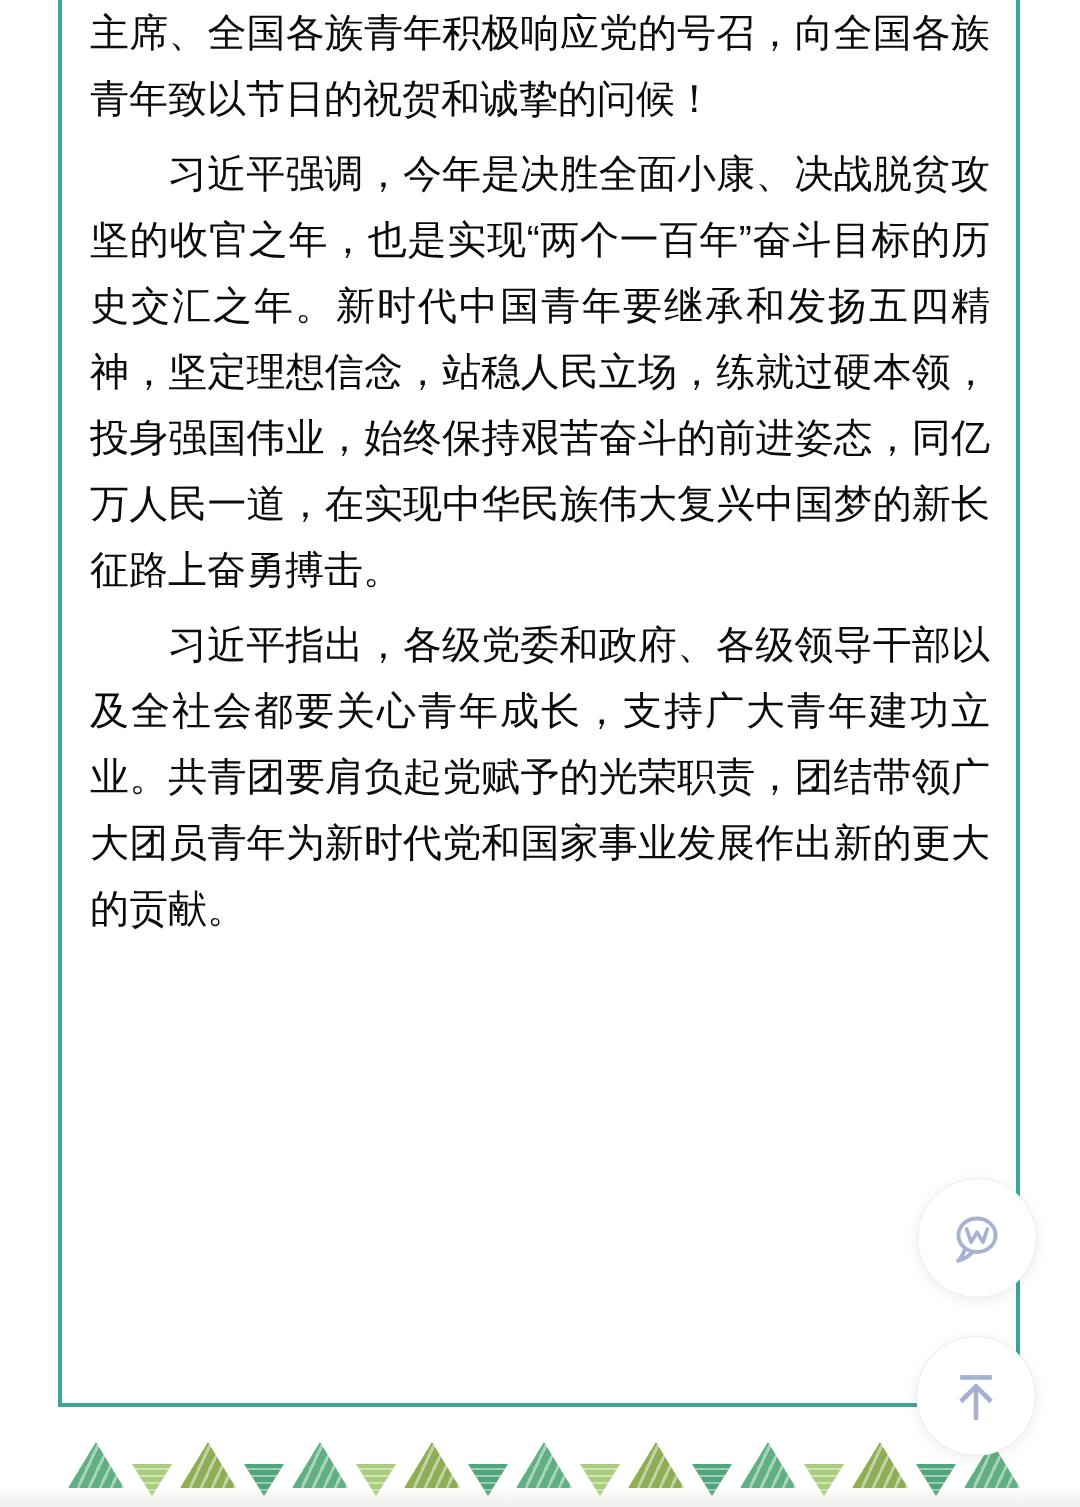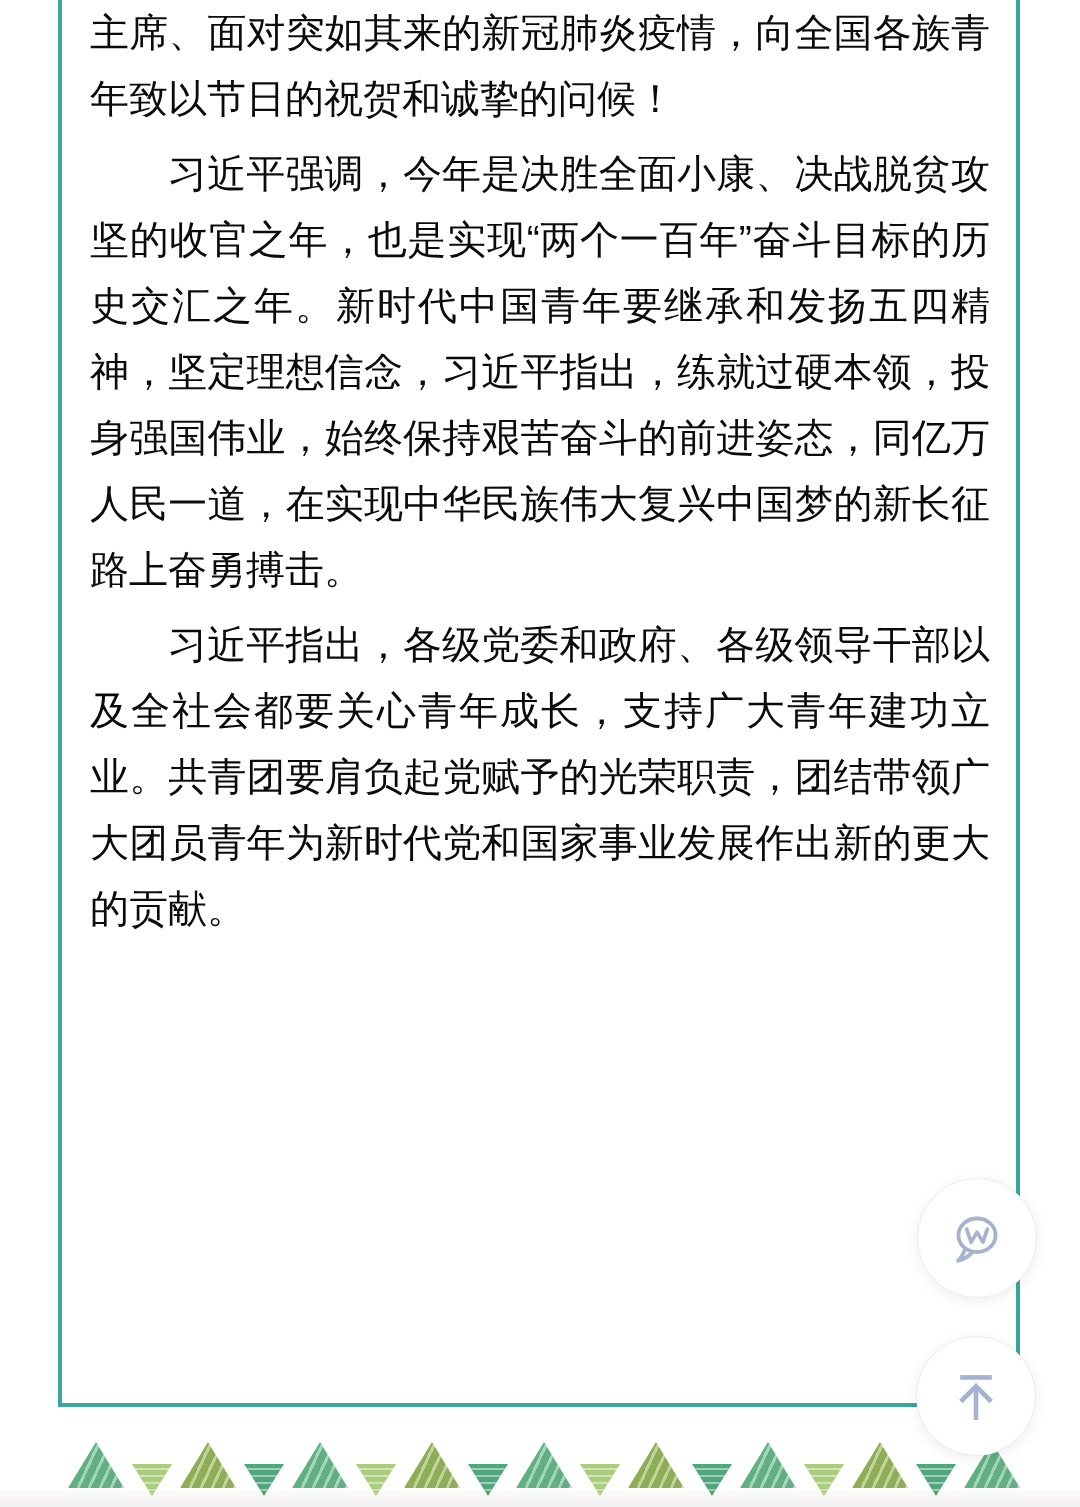--- a/index.html
+++ b/index.html
@@ -91,22 +91,22 @@
       rgba(255,255,255,0) 0px, rgba(255,255,255,0) 5px,
       rgba(255,255,255,0.45) 5px, rgba(255,255,255,0.45) 7px);
   }
 </style>
 </head>
 <body>
 
 <div class="page">
 
   <div class="content-box">
-    <p class="para first">主席、面对突如其来的新冠肺炎疫情，向全国各族青年致以节日的祝贺和诚挚的问候！</p>
-    <p class="para">习近平强调，今年是决胜全面小康、决战脱贫攻坚的收官之年，也是实现“两个一百年”奋斗目标的历史交汇之年。新时代中国青年要继承和发扬五四精神，坚定理想信念，习近平指出，练就过硬本领，投身强国伟业，始终保持艰苦奋斗的前进姿态，同亿万人民一道，在实现中华民族伟大复兴中国梦的新长征路上奋勇搏击。</p>
+    <p class="para first">主席、全国各族青年积极响应党的号召，向全国各族青年致以节日的祝贺和诚挚的问候！</p>
+    <p class="para">习近平强调，今年是决胜全面小康、决战脱贫攻坚的收官之年，也是实现“两个一百年”奋斗目标的历史交汇之年。新时代中国青年要继承和发扬五四精神，坚定理想信念，站稳人民立场，练就过硬本领，投身强国伟业，始终保持艰苦奋斗的前进姿态，同亿万人民一道，在实现中华民族伟大复兴中国梦的新长征路上奋勇搏击。</p>
     <p class="para">习近平指出，各级党委和政府、各级领导干部以及全社会都要关心青年成长，支持广大青年建功立业。共青团要肩负起党赋予的光荣职责，团结带领广大团员青年为新时代党和国家事业发展作出新的更大的贡献。</p>
   </div>
 
   <div class="bottom-strip"></div>
 
   <div class="triangles" id="triangles">
       <div class="tri tri-up" style="left: 68px; background-color: rgb(97, 176, 132);"></div>
       <div class="tri tri-up" style="left: 180px; background-color: rgb(143, 173, 85);"></div>
       <div class="tri tri-up" style="left: 292px; background-color: rgb(97, 176, 132);"></div>
       <div class="tri tri-up" style="left: 404px; background-color: rgb(143, 173, 85);"></div>

